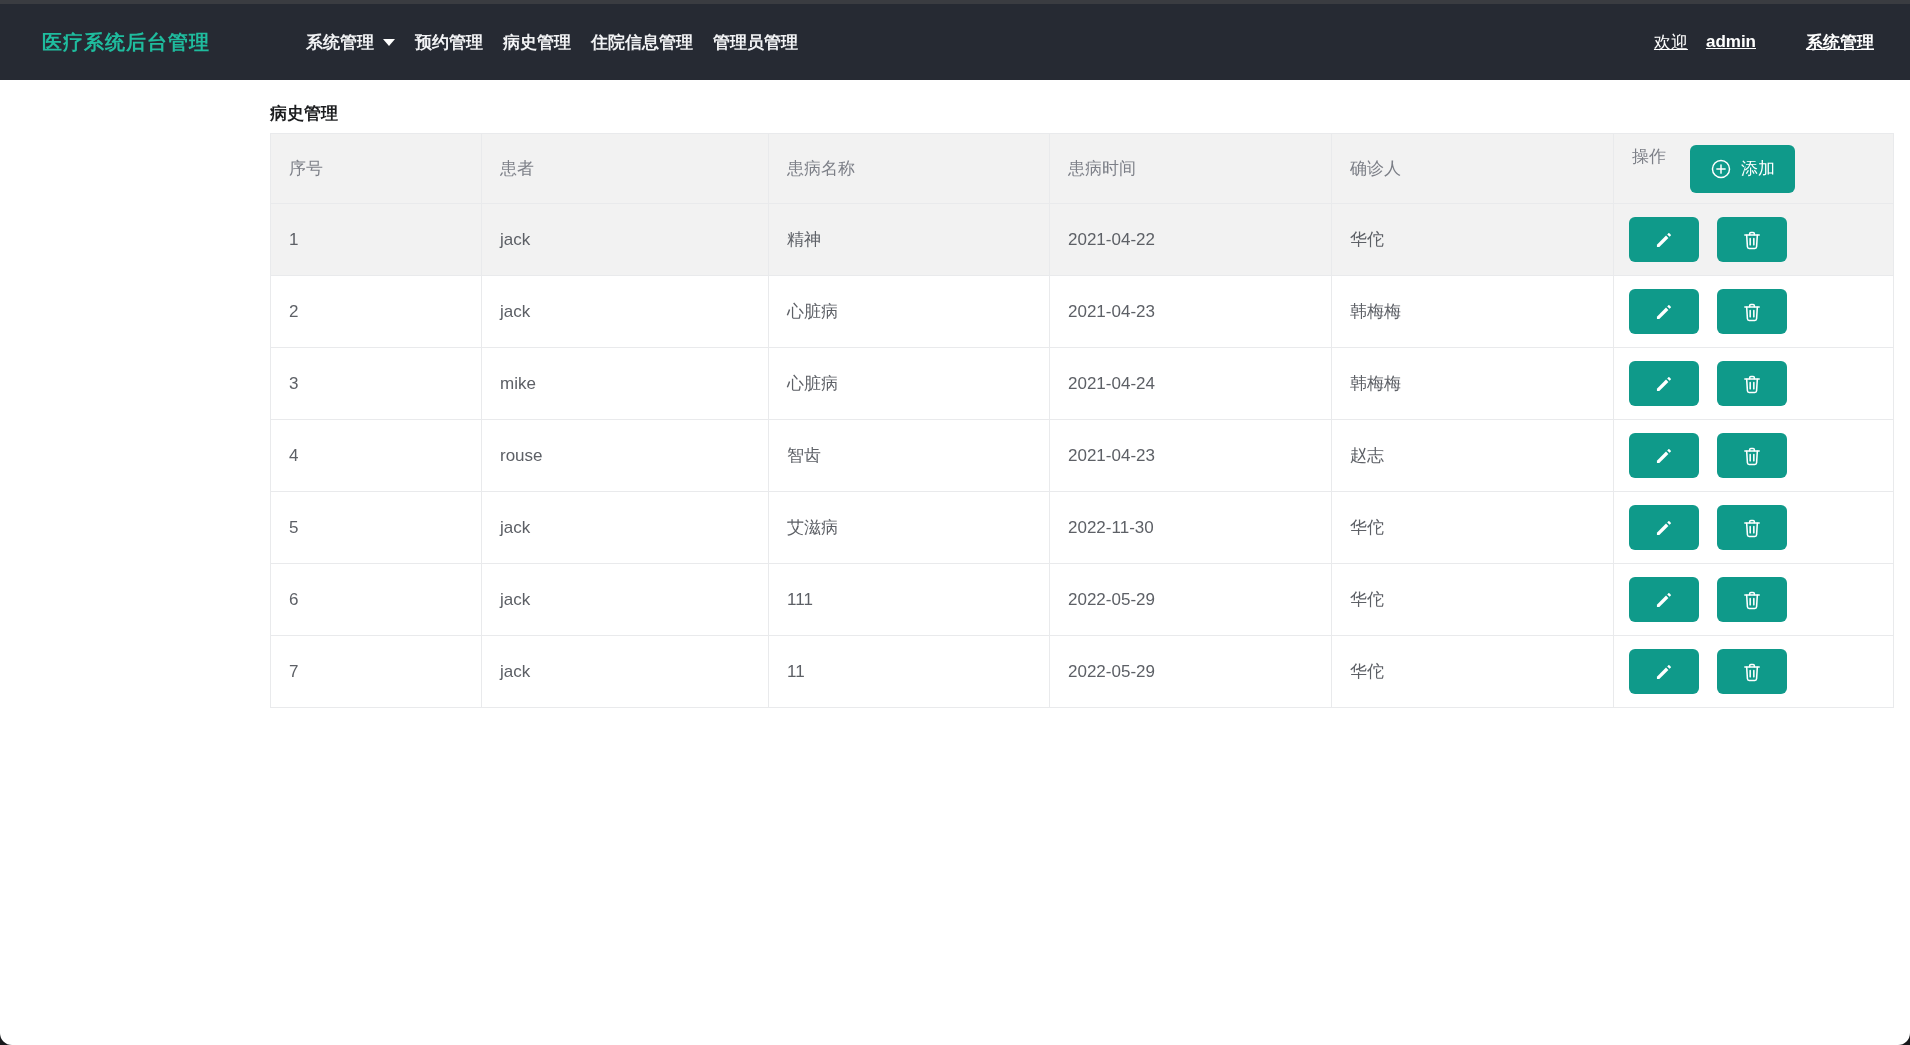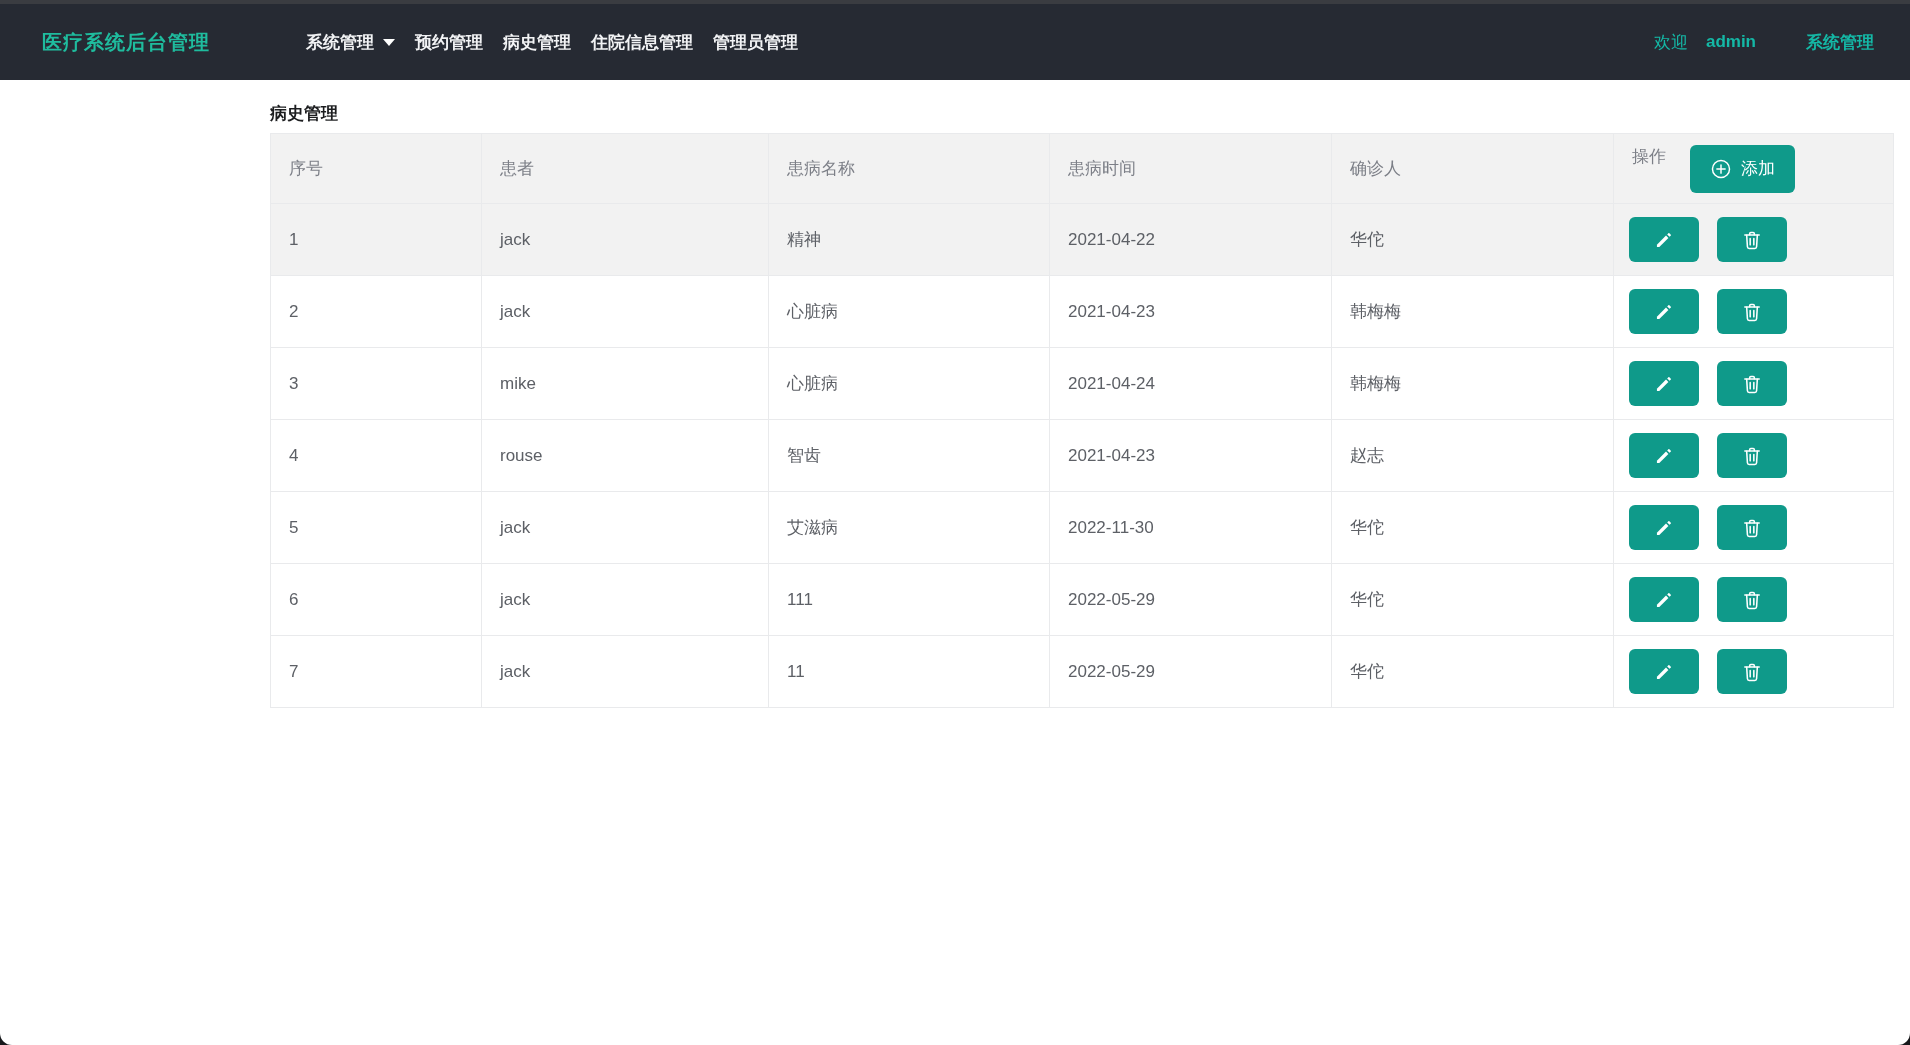--- a/index.html
+++ b/index.html
@@ -34,21 +34,21 @@
   }
   .caret {
     display:inline-block; margin-left:9px;
     width:0; height:0;
     border-left:6px solid transparent;
     border-right:6px solid transparent;
     border-top:7px solid #ffffff;
   }
   .nav-right {
     margin-left:auto; display:flex; align-items:center;
-    color:#14b8a6; font-size:17px; font-weight:600;
+    color:#ffffff; font-size:17px; font-weight:600;text-decoration:underline;
   }
   .nav-right .welcome { margin-right:18px; font-weight:400; }
   .nav-right .username { font-weight:600; }
   .nav-right .logout { margin-left:50px; cursor:pointer; }
 
   
   .container { margin-left:270px; width:1623px; }
   .page-title { margin-top:22px; font-size:17px; font-weight:700; color:#1c1d1f; }
 
   .search-row { margin-top:7px; display:flex; align-items:center; }

